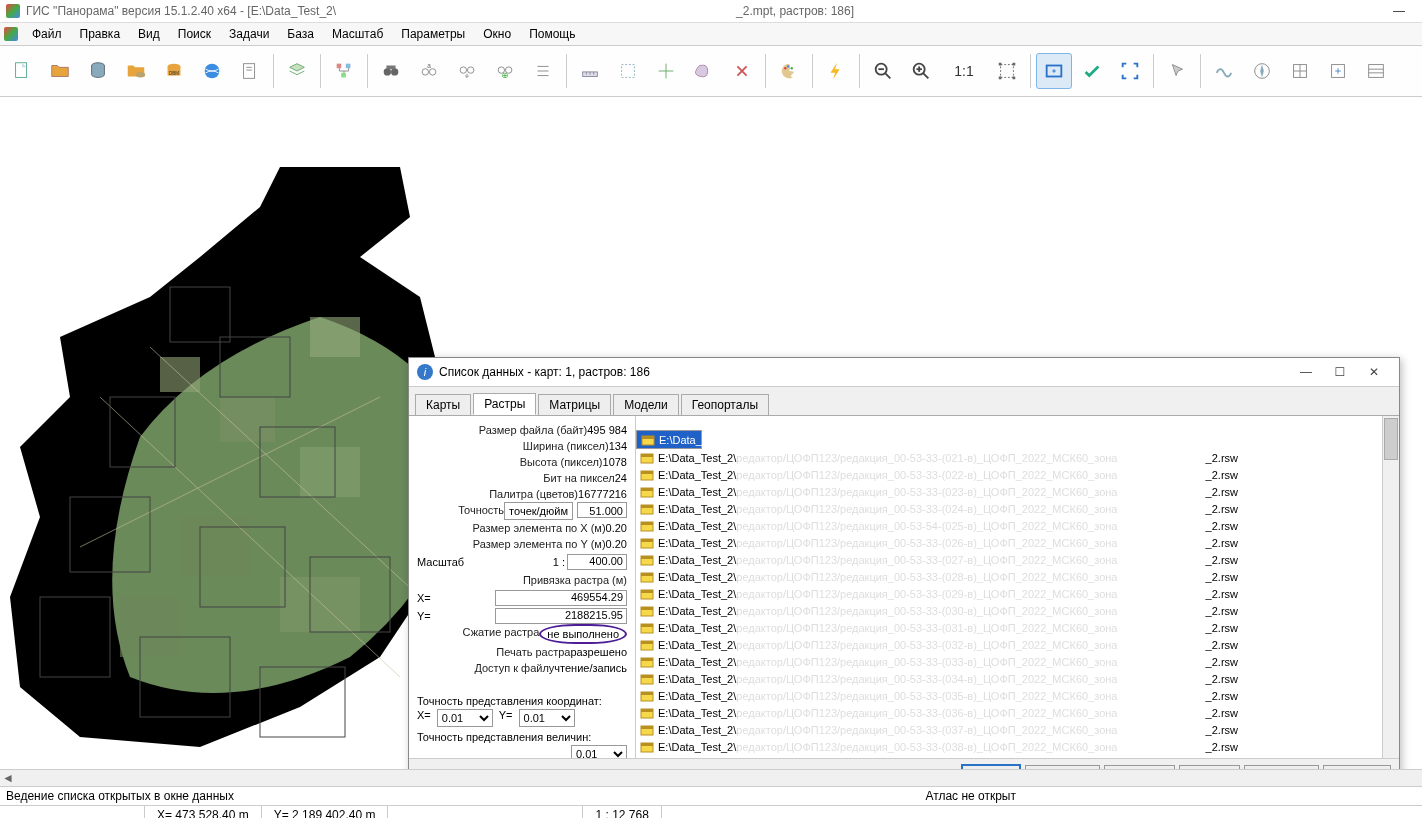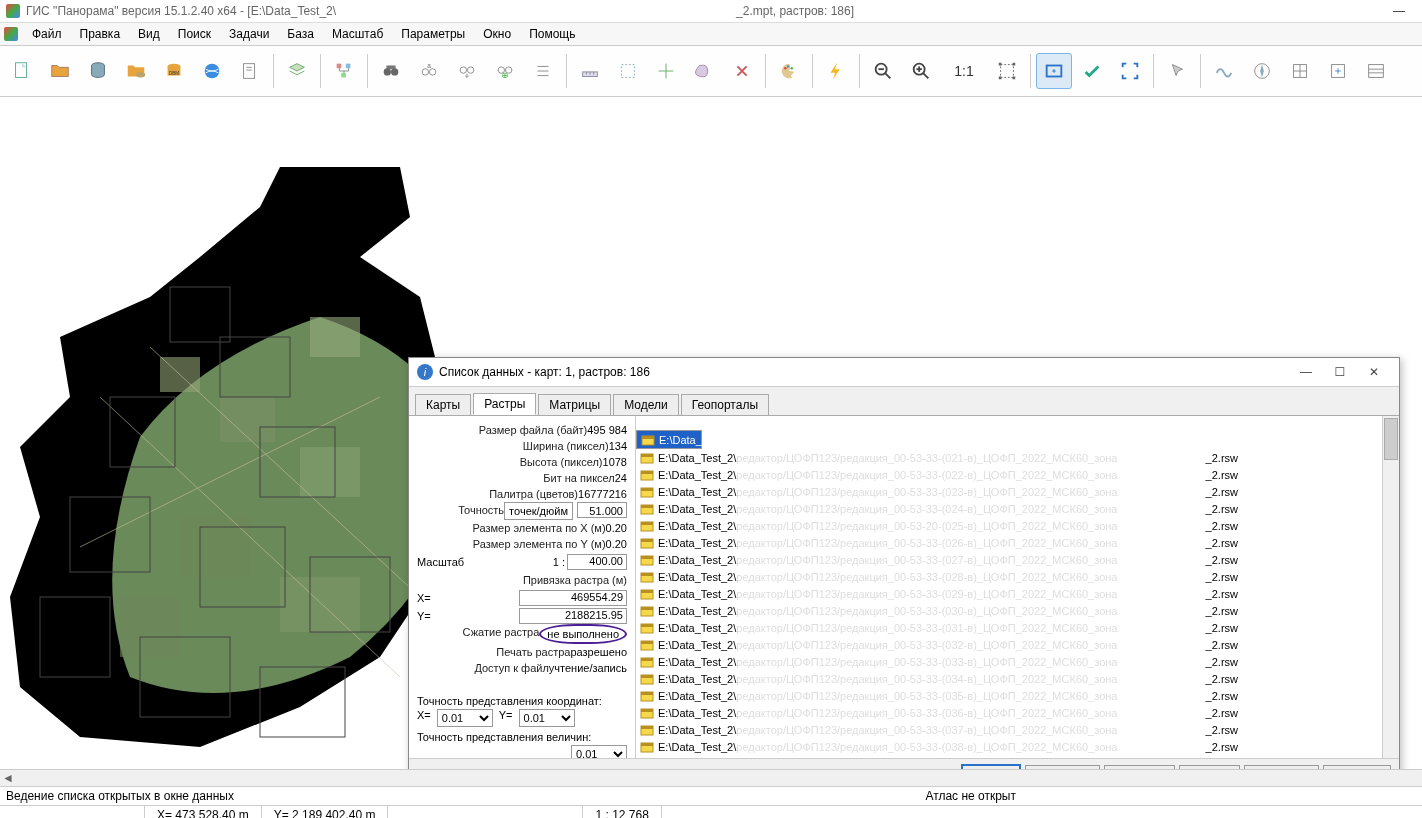--- a/index.html
+++ b/index.html
@@ -25,21 +25,21 @@
 .dlg-title .wbtn{width:34px;height:22px;display:flex;align-items:center;justify-content:center;color:#444}
 .tabs{height:24px;display:flex;align-items:center;padding:4px 6px 0 6px;background:#f0f0f0}
 .tab{padding:3px 10px;border:1px solid #aaa;border-bottom:none;background:#eee;margin-right:2px;font-size:12px;position:relative;top:1px}
 .tab.active{background:#fff;border-bottom:1px solid #fff}
 .dlg-body{display:flex;height:342px;background:#fff;border-top:1px solid #aaa}
 .left-pane{width:210px;border-right:1px solid #ccc;padding:6px 8px;font-size:11px;overflow:hidden}
 .prop-row{display:flex;justify-content:flex-end;line-height:16px}
 .prop-label{color:#222}
 .prop-val{color:#000;text-align:right}
 .inp{border:1px solid #999;background:#fff;height:16px;font-size:11px;text-align:right;padding:0 3px;box-sizing:border-box}
-.inp-wide{width:108px}
+.inp-wide{width:132px}
 .scale-row{display:flex;justify-content:space-between;align-items:center;margin-top:2px}
 .ellipse{border:2px solid #4c1d95;border-radius:50%/60%;padding:0 6px;display:inline-block}
 .coord-precision{margin-top:19px}
 .sel{border:1px solid #999;background:#fff;height:18px;font-size:11px;width:56px}
 .right-pane{flex:1;display:flex}
 .list-area{flex:1;overflow:auto;background:#fff;padding-top:14px}
 .list-row{display:flex;align-items:center;height:17px;padding:0 4px;font-size:11px;white-space:nowrap}
 .list-row.sel{background:#1f61c7;color:#fff}
 .list-row .fic{width:14px;height:12px;margin-right:4px;flex-shrink:0}
 .list-row .path{flex-shrink:0}
@@ -487,21 +487,21 @@
               <span class="path">E:\Data_Test_2\</span>
               <span class="blurred">редактор/ЦОФП123/редакция_00-53-33-(024-в)_ЦОФП_2022_МСК60_зона</span>
               <span class="ext">_2.rsw</span>
             </div>
             <div class="list-row">
               <svg class="fic" viewBox="0 0 14 12">
                 <rect x="1" y="2" width="12" height="9" fill="#f5d94a" stroke="#b89020"></rect>
                 <rect x="1" y="2" width="12" height="3" fill="#b89020"></rect>
               </svg>
               <span class="path">E:\Data_Test_2\</span>
-              <span class="blurred">редактор/ЦОФП123/редакция_00-53-20-(025-в)_ЦОФП_2022_МСК60_зона</span>
+              <span class="blurred">редактор/ЦОФП123/редакция_00-53-54-(025-в)_ЦОФП_2022_МСК60_зона</span>
               <span class="ext">_2.rsw</span>
             </div>
             <div class="list-row">
               <svg class="fic" viewBox="0 0 14 12">
                 <rect x="1" y="2" width="12" height="9" fill="#f5d94a" stroke="#b89020"></rect>
                 <rect x="1" y="2" width="12" height="3" fill="#b89020"></rect>
               </svg>
               <span class="path">E:\Data_Test_2\</span>
               <span class="blurred">редактор/ЦОФП123/редакция_00-53-33-(026-в)_ЦОФП_2022_МСК60_зона</span>
               <span class="ext">_2.rsw</span>

